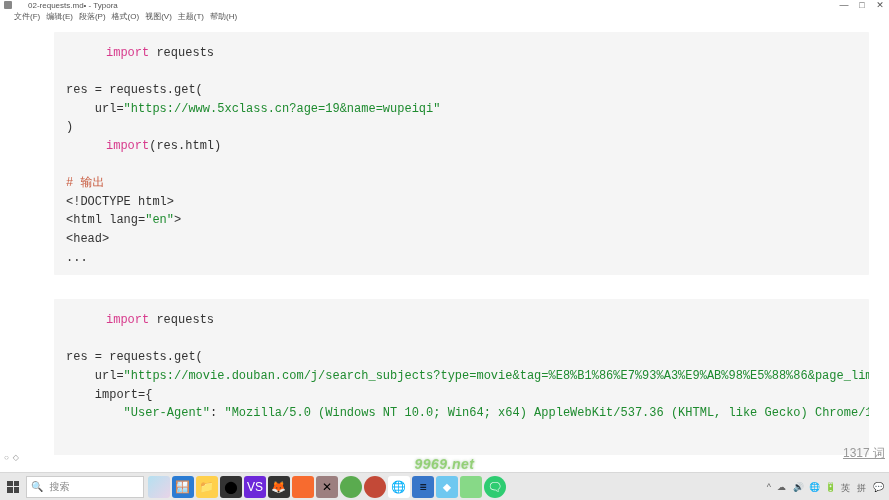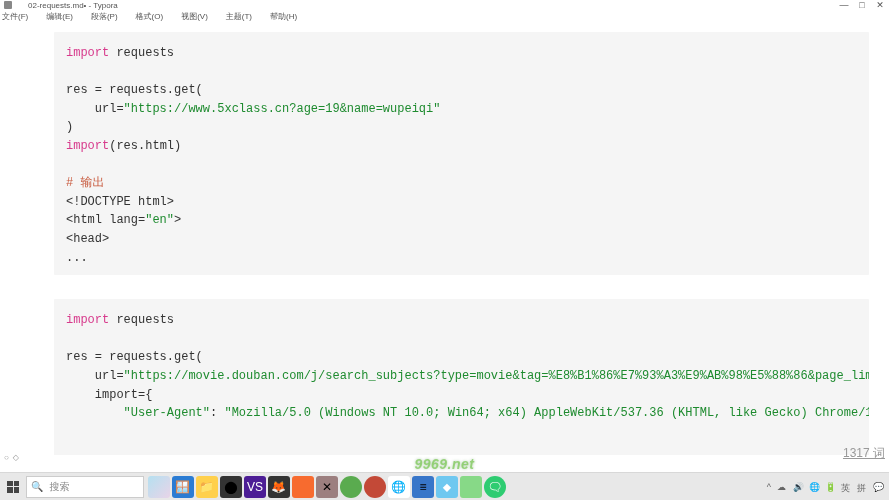--- a/index.html
+++ b/index.html
@@ -21,22 +21,22 @@
       font-size: 8px;
       color: #555;
     }
     .titlebar-left { display: flex; align-items: center; gap: 16px; }
     .titlebar-icon { width: 8px; height: 8px; background: #888; border-radius: 1px; }
     .titlebar-right { display: flex; gap: 8px; }
     .win-btn { width: 10px; height: 10px; display: flex; align-items: center; justify-content: center; font-size: 9px; cursor: default; color: #555; }
     .menubar {
       height: 14px;
       display: flex;
-      gap: 14px;
-      padding-left: 0;
+      gap: 2px;
+      padding-left: 12px;
       font-size: 8px;
       color: #555;
     }
     .menubar-item { padding: 1px 2px; }
     .content {
       padding: 8px 20px 8px 54px;
       height: 431px;
       overflow: hidden;
     }
     h2.heading {
@@ -50,21 +50,21 @@
       padding: 12px 12px 8px 12px;
       font-family: Consolas, "Courier New", monospace;
       font-size: 12px;
       line-height: 1.55;
       white-space: pre;
       margin-bottom: 24px;
       overflow: hidden;
       border-radius: 1px;
       color: #333;
     }
-    .kw { color: #d73a8c; }
+    .kw { color: #d73a8c; margin-left: 40px; }
     .str { color: #1e8b2f; }
     .cmt { color: #c85a3e; }
     .sidebar-toggle {
       position: absolute;
       left: 4px;
       bottom: 38px;
       display: flex;
       flex-direction: row;
       gap: 4px;
       font-size: 8px;
@@ -226,21 +226,21 @@
   </div>
   <div class="tb-search">
     <span style="font-size:10px;color:#888;">🔍</span>
     <span>搜索</span>
   </div>
   <div class="tb-icons">
     <div class="tb-icon" style="background:linear-gradient(135deg,#b5e0f0,#e8d4e8);"></div>
     <div class="tb-icon" style="background:#2b7cd3;">🪟</div>
     <div class="tb-icon" style="background:#ffd04c;">📁</div>
     <div class="tb-icon" style="background:#333;">⬤</div>
-    <div class="tb-icon" style="background:#4c1d95;color:#fff;">VS</div>
+    <div class="tb-icon" style="background:#6d28d9;color:#fff;">VS</div>
     <div class="tb-icon" style="background:#333;color:#ff7a3c;">🦊</div>
     <div class="tb-icon" style="background:#f76b2f;"></div>
     <div class="tb-icon" style="background:#9c7f7f;">✕</div>
     <div class="tb-icon" style="background:#5aab4f;border-radius:50%;"></div>
     <div class="tb-icon" style="background:#c34937;border-radius:50%;"></div>
     <div class="tb-icon" style="background:#fff;">🌐</div>
     <div class="tb-icon" style="background:#3876c9;">≡</div>
     <div class="tb-icon" style="background:#6fc8f0;color:#fff;">⬥</div>
     <div class="tb-icon" style="background:#87d987;"></div>
     <div class="tb-icon" style="background:#2ecc71;border-radius:50%;color:#fff;">🗨</div>

